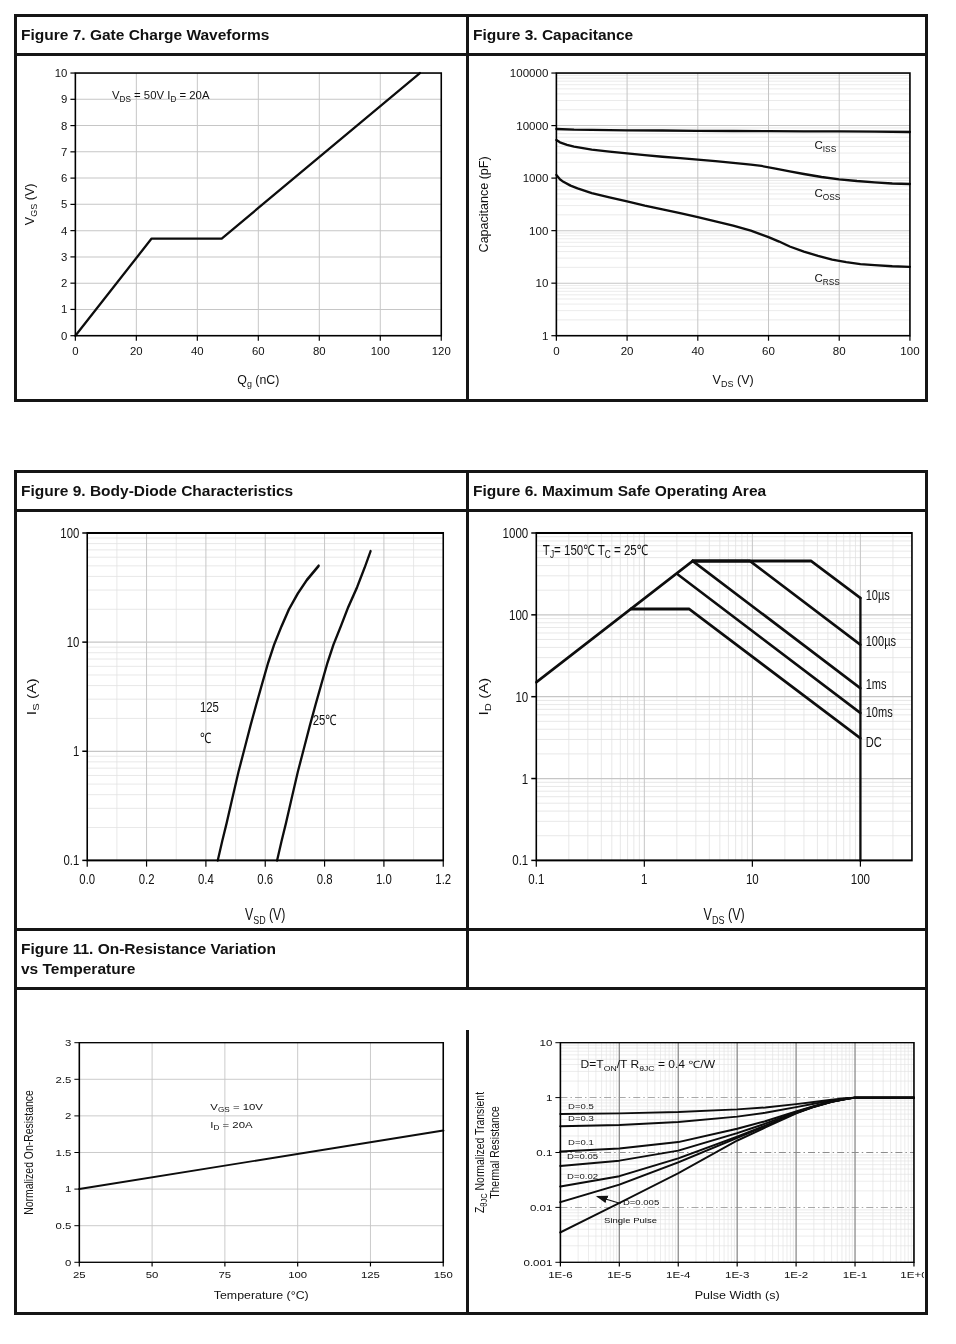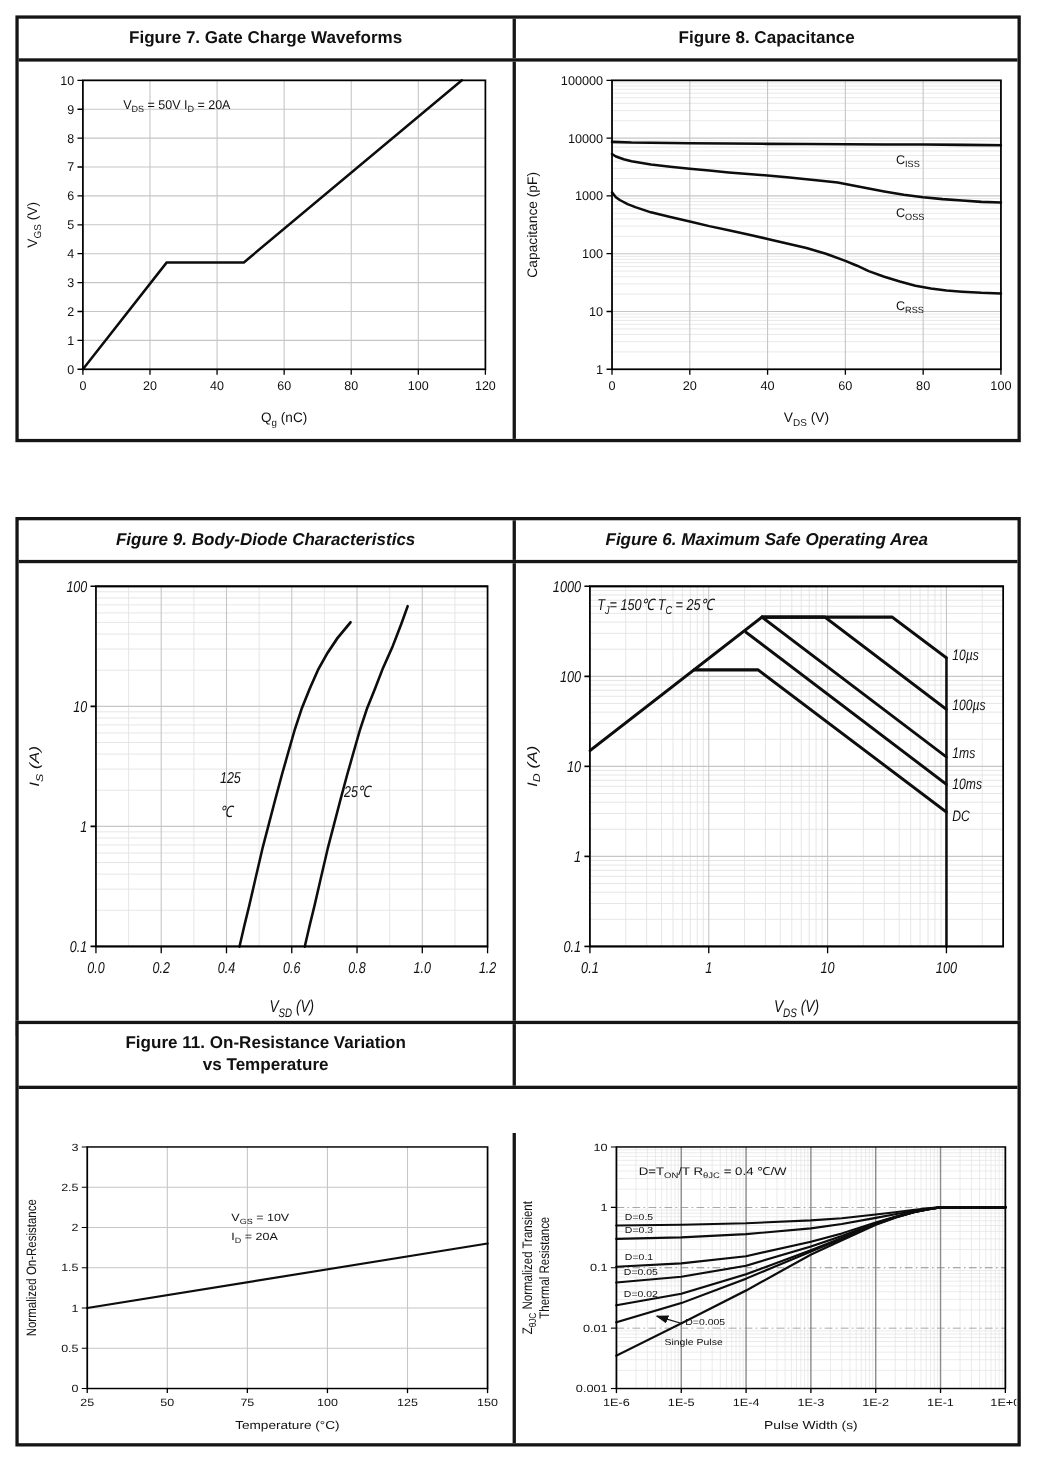--- a/index.html
+++ b/index.html
@@ -2,39 +2,39 @@
 <html><head>
 <meta charset="utf-8">
 <style>
   html,body{margin:0;padding:0;background:#ffffff;}
   .page{position:relative;width:956px;height:1344px;background:#ffffff;overflow:hidden;
         font-family:"Liberation Sans", sans-serif;color:#111;}
   .fig-table{position:absolute;left:14px;width:914px;border:3px solid #151515;background:#fff;
              display:flex;flex-direction:column;box-sizing:border-box;}
   .fig-head{display:flex;border-bottom:3px solid #151515;}
   .head-cell{box-sizing:border-box;padding:8px 4px;font-weight:bold;font-size:15.5px;line-height:1.3;
-             text-align:center;white-space:pre-line;}
+             white-space:pre-line;}
   .head-cell.left{flex:0 0 452px;border-right:3px solid #151515;}
   .head-cell.right{flex:1;}
   .fig-body{display:flex;flex:1;min-height:0;}
   .body-cell{box-sizing:border-box;padding:1px;min-height:0;}
   .body-cell.left{flex:0 0 452px;border-right:3px solid #151515;}
   .body-cell.right{flex:1;}
   .body-cell svg{display:block;width:100%;height:100%;}
   svg text{font-family:"Liberation Sans", sans-serif;fill:#111;}
 </style>
 </head>
 <body>
 
 <div class="page">
 
   <section class="fig-table" id="table-0" style="top:14px;height:388px;">
     <div class="fig-head">
       <div class="head-cell left">Figure 7. Gate Charge Waveforms</div>
-      <div class="head-cell right">Figure 8. Capacitance</div>
+      <div class="head-cell right">Figure 3. Capacitance</div>
     </div>
     <div class="fig-body">
       <div class="body-cell left">
         <svg viewBox="0 0 452 340" preserveAspectRatio="none">
             <line x1="119.66666666666666" x2="119.66666666666666" y1="16" y2="278" stroke="#c6c6c6" stroke-width="1"></line>
             <line x1="181.33333333333331" x2="181.33333333333331" y1="16" y2="278" stroke="#c6c6c6" stroke-width="1"></line>
             <line x1="243" x2="243" y1="16" y2="278" stroke="#c6c6c6" stroke-width="1"></line>
             <line x1="304.66666666666663" x2="304.66666666666663" y1="16" y2="278" stroke="#c6c6c6" stroke-width="1"></line>
             <line x1="366.33333333333337" x2="366.33333333333337" y1="16" y2="278" stroke="#c6c6c6" stroke-width="1"></line>
             <line x1="58" x2="428" y1="251.8" y2="251.8" stroke="#c6c6c6" stroke-width="1"></line>
@@ -170,21 +170,21 @@
             <text x="262" y="326" text-anchor="middle" font-size="12.5"><tspan font-size="12.5">V</tspan><tspan font-size="9.0" dy="3.1">DS</tspan><tspan font-size="12.5" dy="-3.1"> (V)</tspan></text>
             <text transform="translate(18,147) rotate(-90)" text-anchor="middle" font-size="12.5"><tspan font-size="12.5">Capacitance (pF)</tspan></text>
             <text x="342.96" y="91.64974895979415" text-anchor="start" font-size="11.5"><tspan font-size="11.5">C</tspan><tspan font-size="8.3" dy="2.9">ISS</tspan></text>
             <text x="342.96" y="140.00625292762965" text-anchor="start" font-size="11.5"><tspan font-size="11.5">C</tspan><tspan font-size="8.3" dy="2.9">OSS</tspan></text>
             <text x="342.96" y="224.48968072873524" text-anchor="start" font-size="11.5"><tspan font-size="11.5">C</tspan><tspan font-size="8.3" dy="2.9">RSS</tspan></text>
           </svg>
       </div>
     </div>
   </section>
 
-  <section class="fig-table" id="table-1" style="top:470px;height:472px;font-style:italic;">
+  <section class="fig-table" id="table-1" style="top:470px;height:472px;">
     <div class="fig-head">
       <div class="head-cell left">Figure 9. Body-Diode Characteristics</div>
       <div class="head-cell right">Figure 6. Maximum Safe Operating Area</div>
     </div>
     <div class="fig-body">
       <div class="body-cell left">
         <svg viewBox="0 0 452 340" preserveAspectRatio="none">
             <line x1="100" x2="100" y1="16" y2="278" stroke="#e2e2e2" stroke-width="0.7"></line>
             <line x1="160" x2="160" y1="16" y2="278" stroke="#e2e2e2" stroke-width="0.7"></line>
             <line x1="220" x2="220" y1="16" y2="278" stroke="#e2e2e2" stroke-width="0.7"></line>

